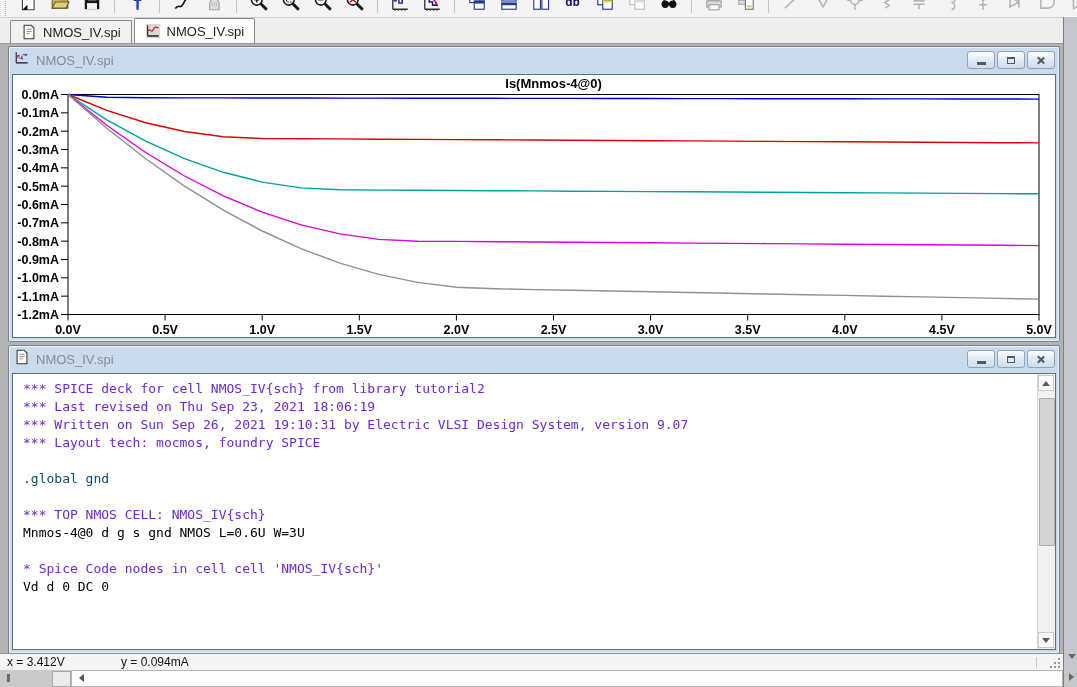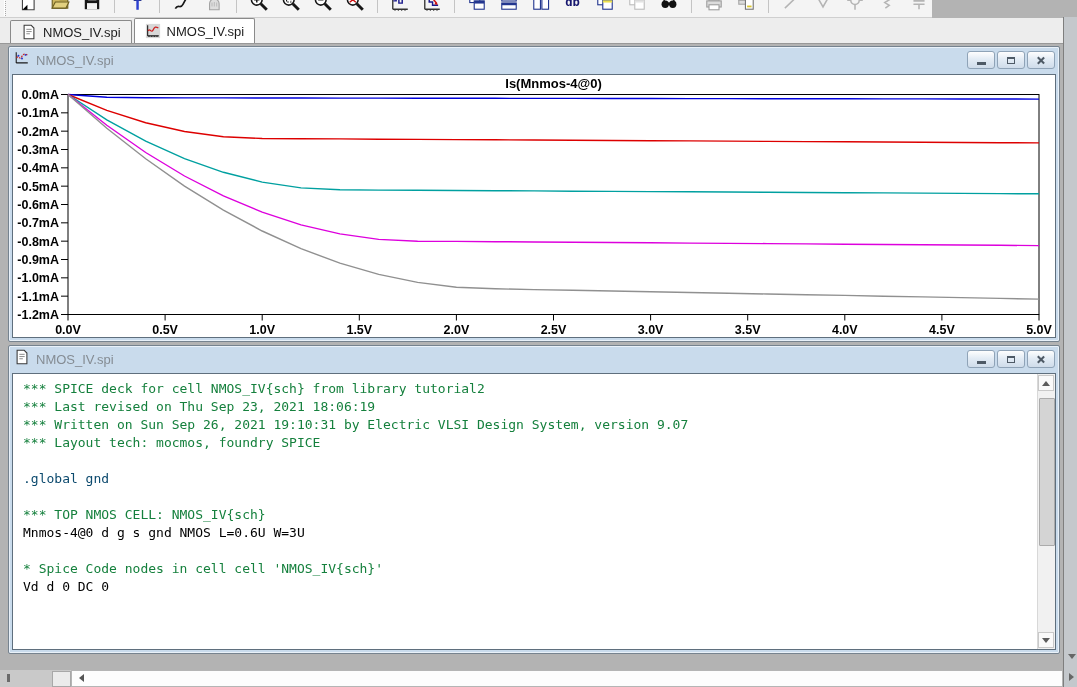--- a/index.html
+++ b/index.html
@@ -1,20 +1,20 @@
 <!DOCTYPE html>
 <html><head>
 <meta charset="utf-8">
 <style>
   html,body{margin:0;padding:0;background:#9aa0a6;}
   .app{position:relative;width:1077px;height:687px;overflow:hidden;background:#b3b3b3;
        font-family:"Liberation Sans",sans-serif;-webkit-font-smoothing:antialiased;}
 
   
-  .toolbar{position:absolute;left:0;top:0;width:932px;height:17px;background:#f4f4f4;
+  .toolbar{position:absolute;left:0;top:0;width:1077px;height:17px;background:#f4f4f4;
            border-bottom:1px solid #cfcfcf;overflow:hidden;}
   .toolbar-inner{display:flex;align-items:flex-start;margin-top:-8px;padding-left:2px;}
   .gripper{width:3px;height:22px;border-left:1px solid #ffffff;border-right:1px dotted #a8a8a8;margin:2px 6px 0 2px;}
   .tbtn{width:26px;height:24px;display:flex;justify-content:center;align-items:flex-start;margin:0 3px;flex:0 0 auto;}
   .tbtn.disabled{opacity:1;}
   .tsep{width:1px;height:20px;background:#c4c4c4;margin:1px 6px 0 6px;flex:0 0 auto;}
 
   
   .tabbar{position:absolute;left:0;top:18px;width:1077px;height:26px;background:#ededed;
           border-bottom:1px solid #989898;display:flex;align-items:flex-end;padding-left:10px;box-sizing:border-box;}
@@ -43,21 +43,21 @@
 
   .win-plot{left:8px;top:2px;width:1050px;height:294px;}
   .win-edit{left:8px;top:301px;width:1050px;height:307px;}
   #plot-svg{display:block;width:100%;height:100%;}
 
   
   .edit-text{position:absolute;left:0;top:0;right:18px;bottom:8px;overflow:hidden;
              font-family:"DejaVu Sans Mono","Liberation Mono",monospace;font-size:13px;line-height:18px;
              padding:6px 0 0 10px;}
   .ln{height:18px;white-space:pre;}
-  .ln-comment{color:#15803d;} .ln-directive{color:#0c4a6e;} .ln-plain{color:#000000;}
+  .ln-comment{color:#6d28d9;} .ln-directive{color:#0c4a6e;} .ln-plain{color:#000000;}
   .vscroll{position:absolute;right:0;top:0;bottom:0;width:17px;background:#f1f1f1;border-left:1px solid #d8d8d8;}
   .varrow{position:absolute;left:0;width:16px;height:16px;background:#fafafa;border:1px solid #c9c9c9;box-sizing:border-box;
           display:flex;align-items:center;justify-content:center;}
   .varrow .tri-up{width:0;height:0;border-left:4px solid transparent;border-right:4px solid transparent;border-bottom:5px solid #5c5c5c;}
   .varrow .tri-dn{width:0;height:0;border-left:4px solid transparent;border-right:4px solid transparent;border-top:5px solid #5c5c5c;}
   .vthumb{position:absolute;left:1px;width:14px;top:24px;height:146px;background:#d4d4d4;border:1px solid #ababab;border-radius:1px;}
 
   
   .statusbar{position:absolute;left:0;top:653px;width:1063px;height:17px;background:#f5f5f5;
              border-top:1px solid #8f8f8f;font-size:12px;color:#111;display:flex;align-items:center;
@@ -446,20 +446,33 @@
           <span class="vthumb"></span>
           <span class="varrow" style="bottom:1px;">
               <span class="tri-dn"></span>
             </span>
         </div>
       </div>
     </div>
 
   </div>
 
+  <div class="statusbar">
+    <span class="sx">x = 3.412V</span>
+    <span class="sy">y = 0.094mA</span>
+    <span class="status-div"></span>
+    <span class="gripdots">
+        <i></i>
+        <i></i>
+        <i></i>
+        <i></i>
+        <i></i>
+        <i></i>
+      </span>
+  </div>
 
   <div class="bstrip">
     <span class="mark"></span>
     <span class="sq"></span>
     <span class="band">
       <span class="chev-left"></span>
     </span>
   </div>
 
   <div class="rstrip">

